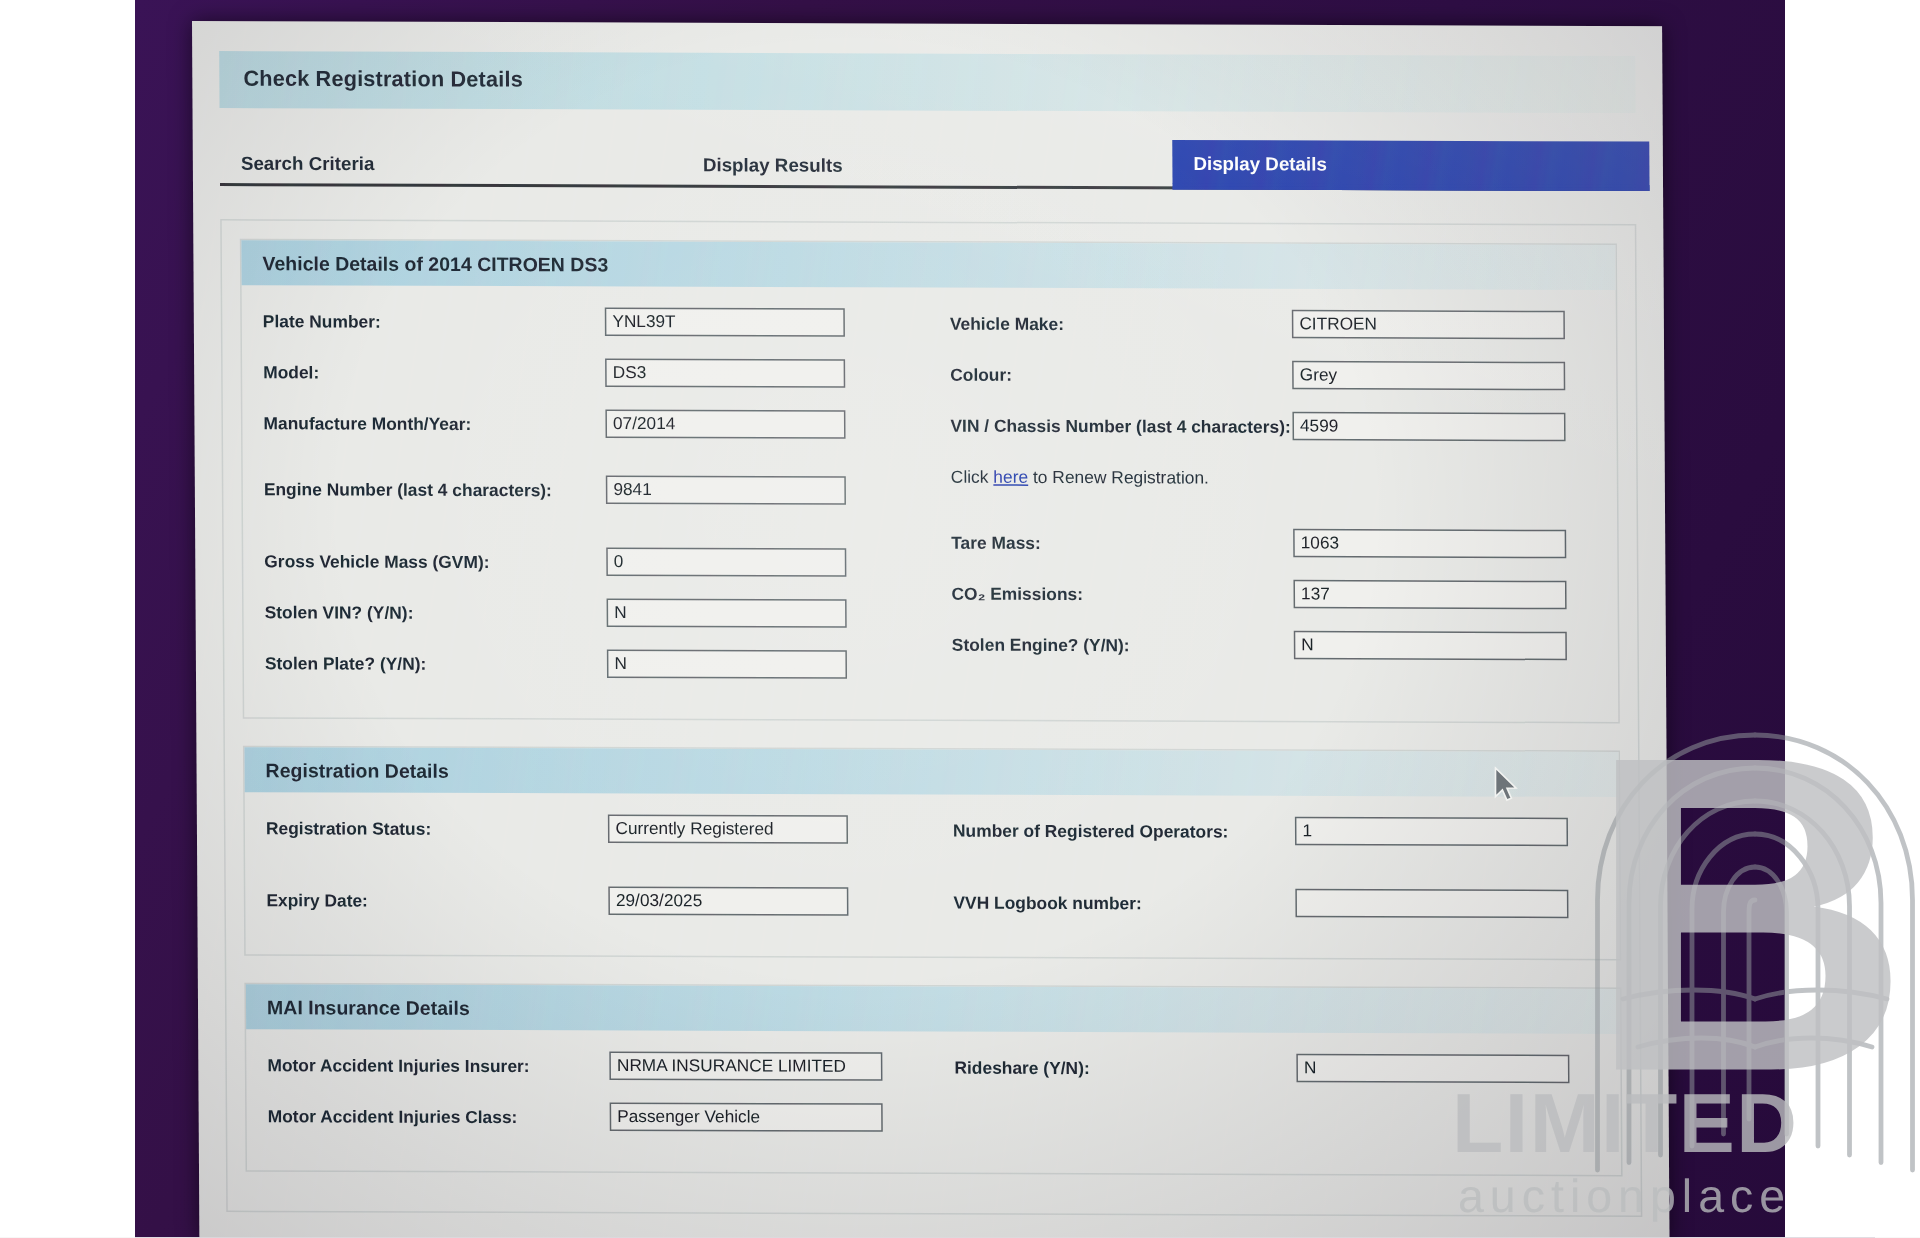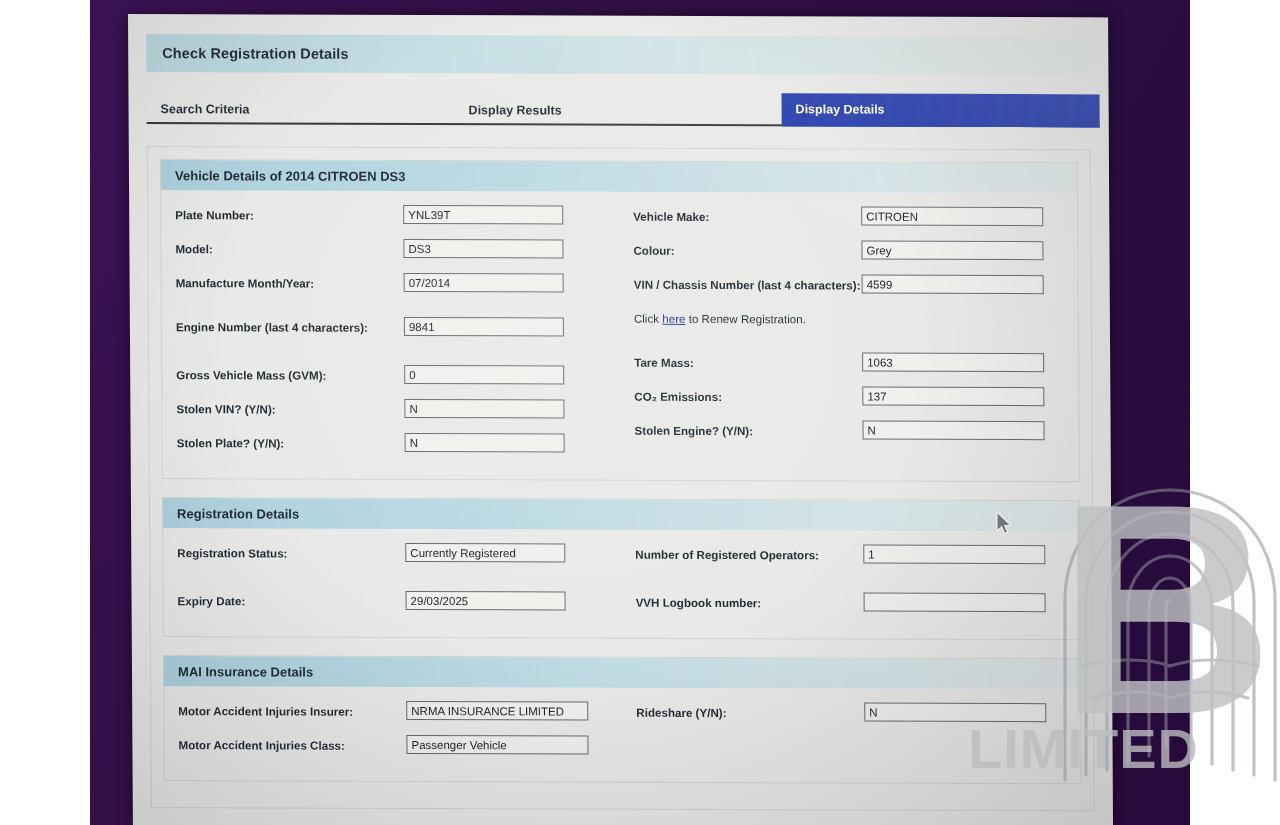--- a/index.html
+++ b/index.html
@@ -451,15 +451,16 @@
         <path d="M150 86 C 174 86 192 110 192 136 C 192 190 192 242 192 294"></path>
         <path d="M150 108 C 162 108 171 122 171 138 C 171 186 171 236 171 286"></path>
         <path d="M62 196 C 92 188 128 188 150 196"></path>
         <path d="M150 196 C 174 188 208 188 238 196"></path>
         <path d="M72 228 C 100 220 130 220 150 228"></path>
         <path d="M150 228 C 172 220 202 220 228 228"></path>
       </g>
     </svg>
     <div id="wm-b">B</div>
     <div id="wm-carbids">LIMITED</div>
+    <div id="wm-auction">auctionplace</div>
   </div>
 
 </div>
 
 </body></html>

